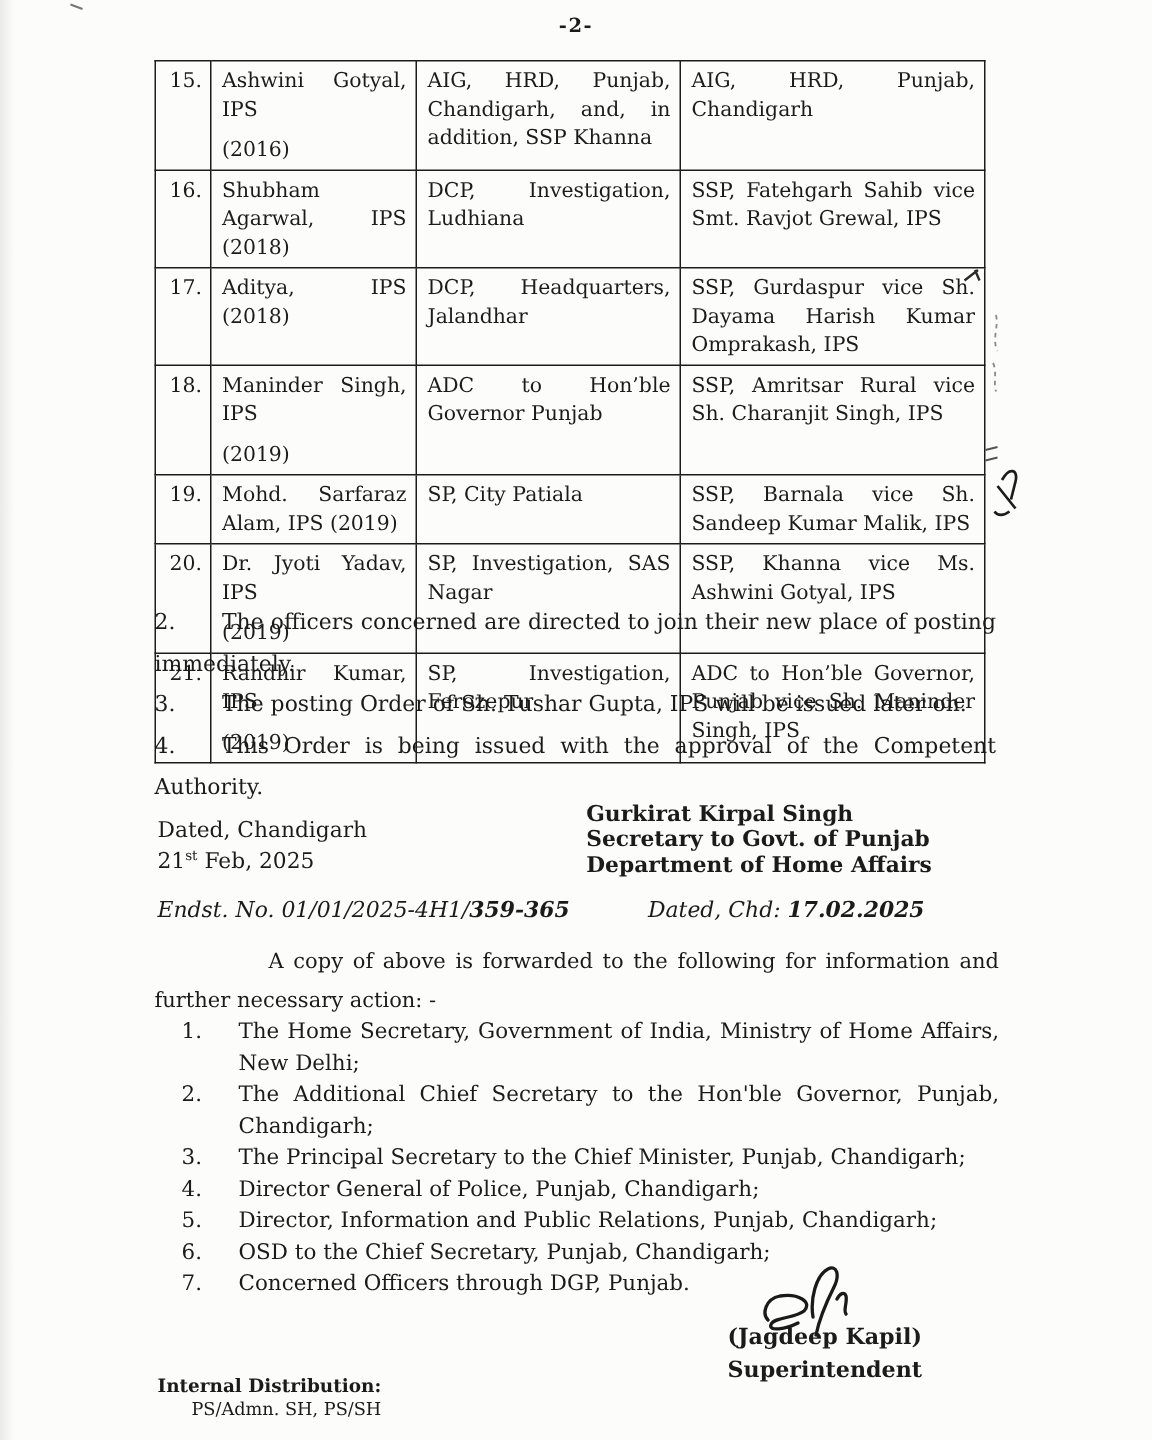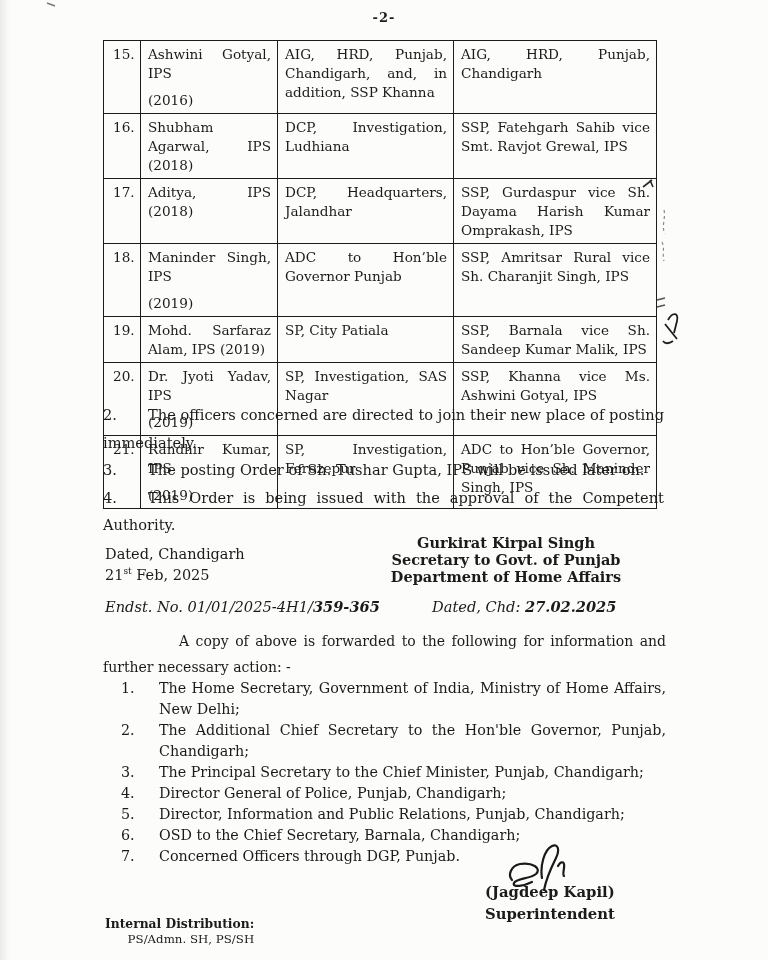--- a/index.html
+++ b/index.html
@@ -59,21 +59,21 @@
   .para .pnum { display: inline-block; width: 45px; }
   
   .dateline {
     position: absolute; left: 105px; top: 546px;
     font-weight: normal; font-size: 14.5px; line-height: 17px;
     white-space: nowrap;
   }
   .dateline sup { font-size: 9px; }
   .signatory {
     position: absolute; left: 506px; top: 535px; transform: translateX(-50%);
-    text-align: center; font-weight: bold; font-size: 14.5px; line-height: 16.8px;
+    text-align: left; font-weight: bold; font-size: 14.5px; line-height: 16.8px;
     white-space: nowrap;
   }
   
   .endst {
     position: absolute; left: 105px; top: 598px; width: 560px;
     font-size: 14.6px; white-space: nowrap; font-style: italic;
   }
   .endst .endst-date { position: absolute; left: 327px; top: 0; }
   .endst b { font-weight: bold; }
   
@@ -179,38 +179,38 @@
   </div>
 
   <div class="signatory">
     <div>Gurkirat Kirpal Singh</div>
     <div>Secretary to Govt. of Punjab</div>
     <div>Department of Home Affairs</div>
   </div>
 
   <div class="endst">
     <span><span>Endst. No. 01/01/2025-4H1/</span><b>359-365</b></span>
-    <span class="endst-date"><span>Dated, Chd: </span><b>27.02.2025</b></span>
+    <span class="endst-date"><span>Dated, Chd: </span><b>17.02.2025</b></span>
   </div>
 
   <div class="forward">A copy of above is forwarded to the following for information and further necessary action: -</div>
 
   <div class="dist">
 
       <div class="dist-item"><span class="dnum">1.</span><span>The Home Secretary, Government of India, Ministry of Home Affairs, New Delhi;</span></div>
 
       <div class="dist-item"><span class="dnum">2.</span><span>The Additional Chief Secretary to the Hon'ble Governor, Punjab, Chandigarh;</span></div>
 
       <div class="dist-item"><span class="dnum">3.</span><span>The Principal Secretary to the Chief Minister, Punjab, Chandigarh;</span></div>
 
       <div class="dist-item"><span class="dnum">4.</span><span>Director General of Police, Punjab, Chandigarh;</span></div>
 
       <div class="dist-item"><span class="dnum">5.</span><span>Director, Information and Public Relations, Punjab, Chandigarh;</span></div>
 
-      <div class="dist-item"><span class="dnum">6.</span><span>OSD to the Chief Secretary, Barnala, Chandigarh;</span></div>
+      <div class="dist-item"><span class="dnum">6.</span><span>OSD to the Chief Secretary, Punjab, Chandigarh;</span></div>
 
       <div class="dist-item"><span class="dnum">7.</span><span>Concerned Officers through DGP, Punjab.</span></div>
     </div>
 
   <svg class="sig-squiggle" width="80" height="62" viewBox="0 0 80 62">
     <path d="M14,42 C10,38 12,28 22,26 C34,24 44,30 38,36 C32,41 18,40 16,45 C14,50 26,48 34,44 M44,40 C42,28 46,12 54,8 C60,5 62,12 58,20 C53,30 48,42 46,52 M60,28 C62,24 65,23 66,26 C67,30 64,36 66,38" fill="none" stroke="#1a1a1a" stroke-width="2.2" stroke-linecap="round"></path>
   </svg>
 
   <div class="sig-block">
     <div>(Jagdeep Kapil)</div>

